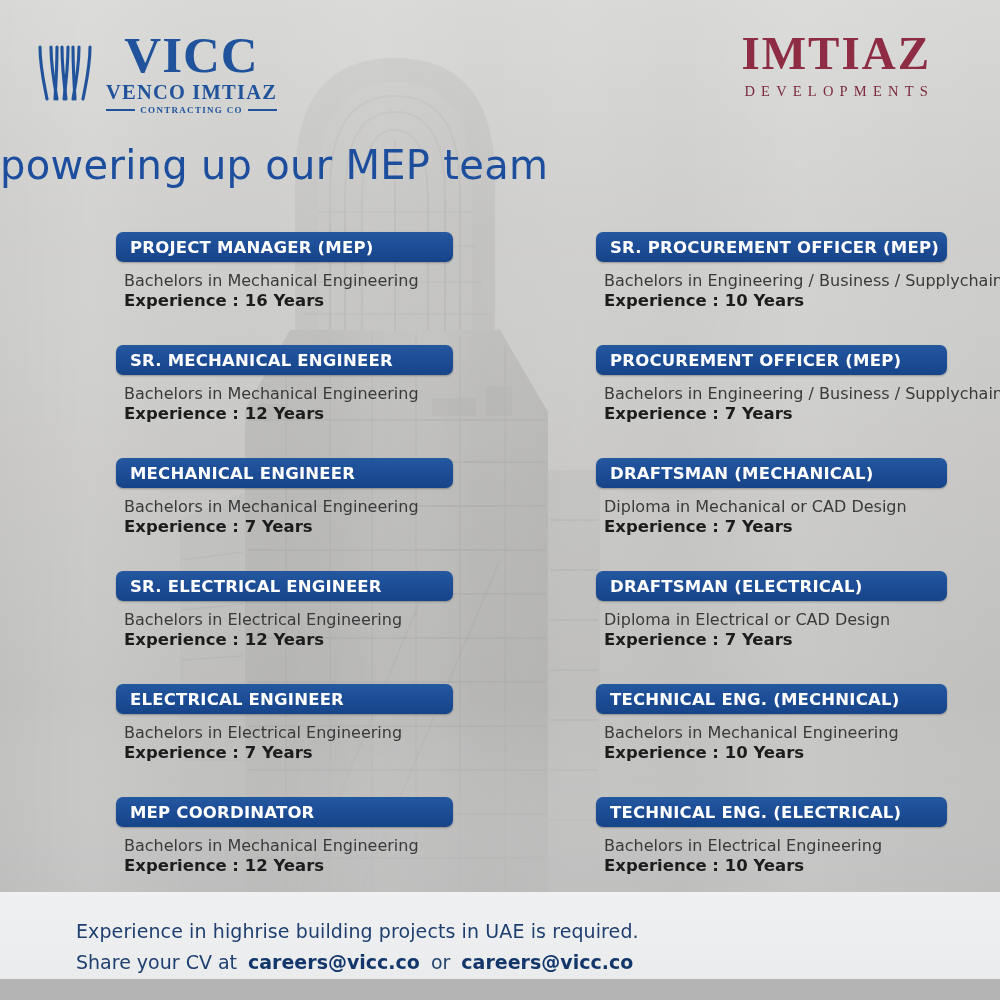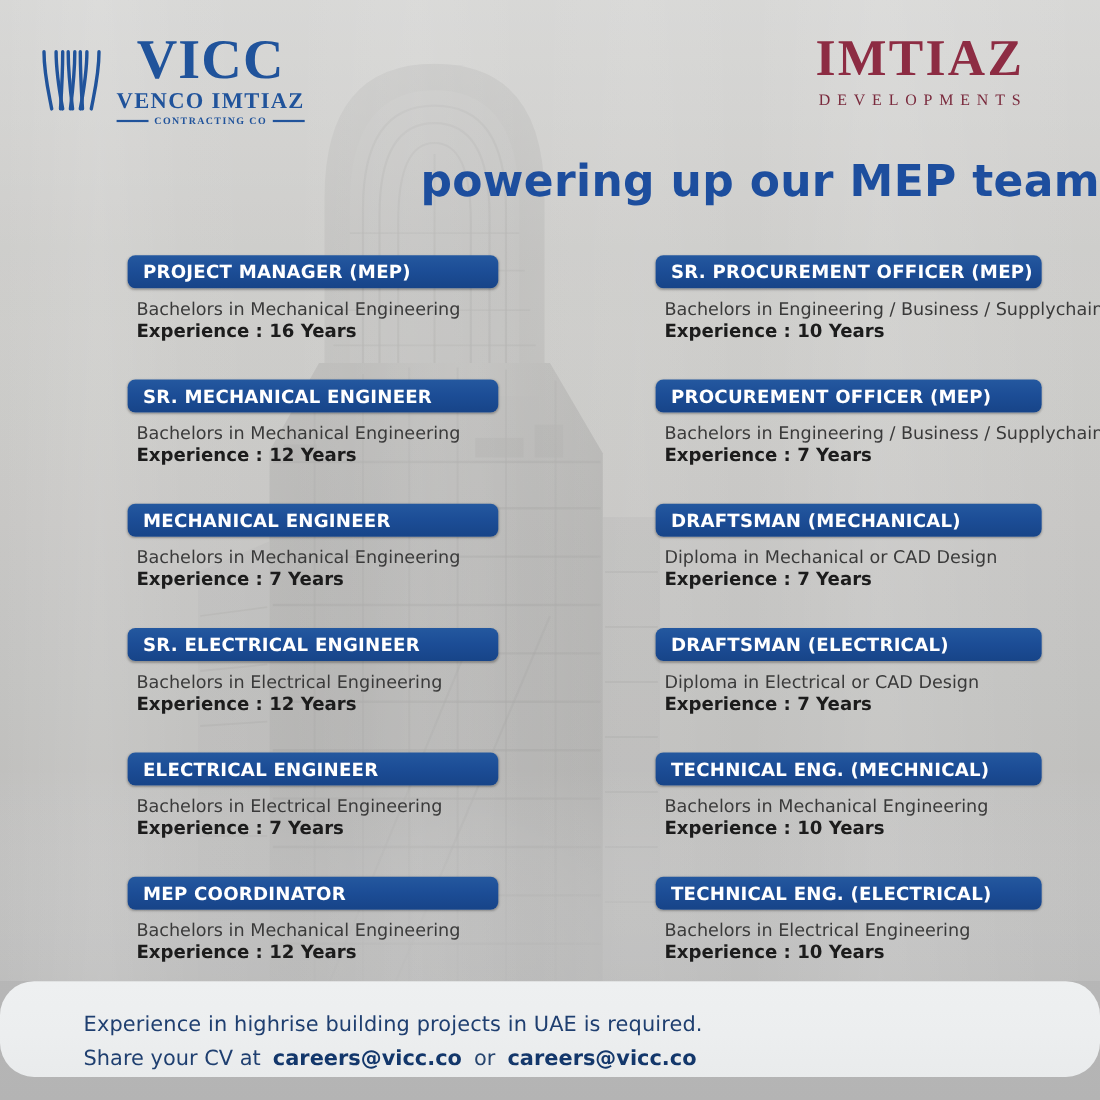--- a/index.html
+++ b/index.html
@@ -77,23 +77,23 @@
     font-size:47px;font-weight:700;color:#8d2c43;letter-spacing:2px;line-height:1;
   }
   .imtiaz-sub{
     font-family:"Liberation Serif", serif;
     font-size:14.5px;font-weight:400;color:#7a2a3d;letter-spacing:6.2px;
     margin-top:6px;padding-left:6px;
   }
 
   
   #title{
-    position:absolute;top:142px;left:0;width:1000px;text-align:right;
-    font-family:"DejaVu Sans", sans-serif;
-    font-size:40px;font-weight:700;color:#1d4e9e;letter-spacing:.3px;
+    position:absolute;top:142px;left:0;width:1000px;text-align:left;
+    font-family:"DejaVu Sans", sans-serif;
+    font-size:40px;font-weight:400;color:#1d4e9e;letter-spacing:.3px;
   }
 
   
   #jobs{
     position:absolute;top:232px;left:0;width:1000px;
     display:grid;grid-template-columns:480px 440px;column-gap:0px;
     padding-left:116px;box-sizing:border-box;
   }
   .job{height:113px;}
   .pill{
@@ -119,21 +119,20 @@
     margin-top:2px;padding-left:8px;
     font-family:"DejaVu Sans", sans-serif;
     font-size:16.5px;font-weight:700;color:#1c1c1c;line-height:1.15;
     white-space:nowrap;
   }
 
   
   #footer{
     position:absolute;left:0;top:892px;width:1000px;height:87px;
     background:linear-gradient(180deg,#eef0f1 0%,#eceeef 55%,#e9ebec 100%);
-    border-radius:31px;
   }
   #footer-inner{padding:28px 0 0 76px;}
   .foot-line1{
     font-family:"DejaVu Sans", sans-serif;
     font-size:19px;font-weight:400;color:#1f3f70;letter-spacing:.1px;
   }
   .foot-line2{
     margin-top:9px;display:flex;align-items:baseline;gap:11px;
     font-family:"DejaVu Sans", sans-serif;
     font-size:19px;font-weight:400;color:#1f3f70;

